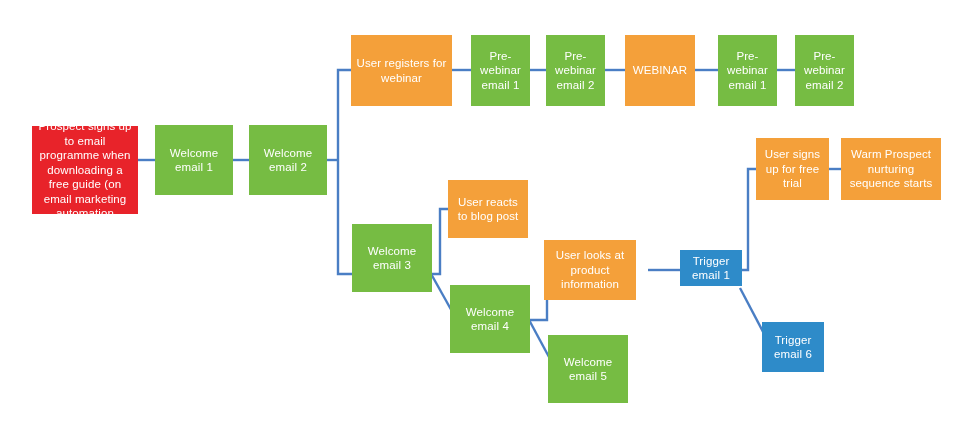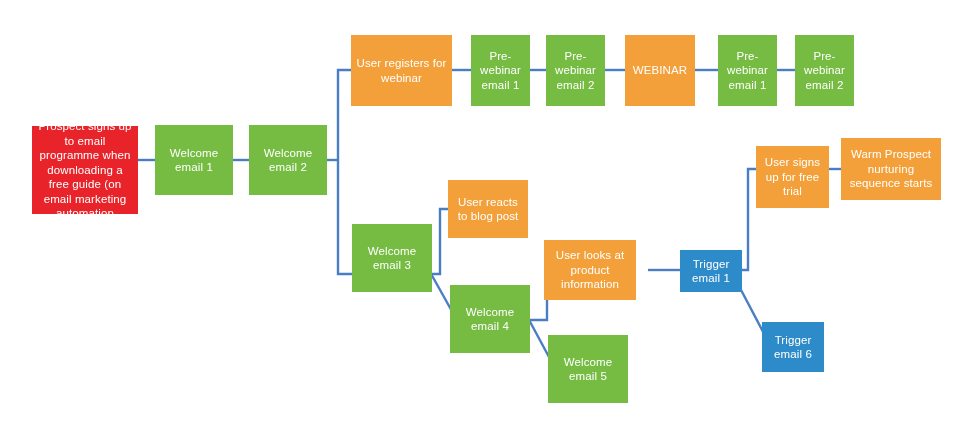--- a/index.html
+++ b/index.html
@@ -110,26 +110,26 @@
       </div>
       <div class="node n-green" style="left: 450px; top: 285px; width: 80px; height: 68px;">
         <span class="label">Welcome email 4</span>
       </div>
       <div class="node n-green" style="left: 548px; top: 335px; width: 80px; height: 68px;">
         <span class="label">Welcome email 5</span>
       </div>
       <div class="node n-orange" style="left: 544px; top: 240px; width: 92px; height: 60px;">
         <span class="label">User looks at product information</span>
       </div>
-      <div class="node n-blue" style="left: 680px; top: 250px; width: 62px; height: 42px;">
+      <div class="node n-blue" style="left: 680px; top: 250px; width: 62px; height: 36px;">
         <span class="label">Trigger email 1</span>
       </div>
       <div class="node n-blue" style="left: 762px; top: 322px; width: 62px; height: 50px;">
         <span class="label">Trigger email 6</span>
       </div>
-      <div class="node n-orange" style="left: 756px; top: 138px; width: 73px; height: 62px; margin-top: 8px;">
+      <div class="node n-orange" style="left: 756px; top: 138px; width: 73px; height: 62px;">
         <span class="label">User signs up for free trial</span>
       </div>
       <div class="node n-orange" style="left: 841px; top: 138px; width: 100px; height: 62px; justify-content: center;">
         <span class="label">Warm Prospect nurturing sequence starts</span>
       </div>
     </div>
 </div>
 
 </body></html>

